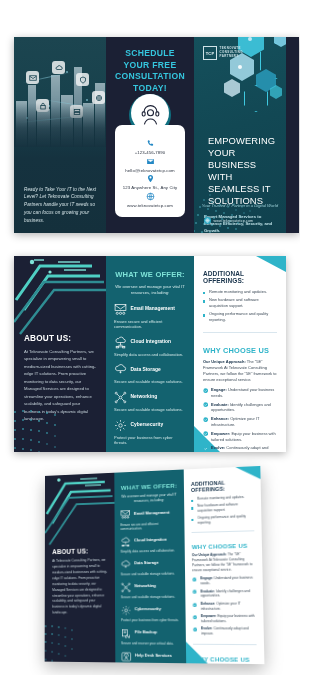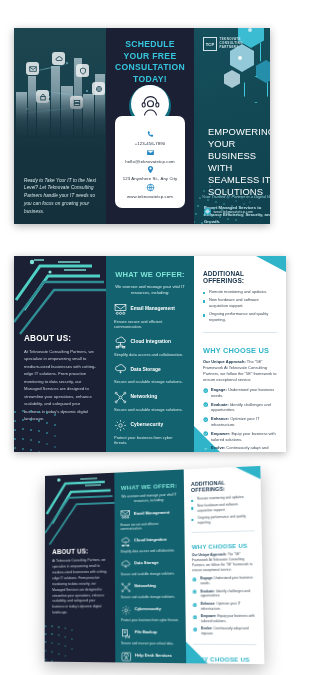--- a/index.html
+++ b/index.html
@@ -7,21 +7,21 @@
     width:300px;height:675px;background:#ffffff;overflow:hidden;
     font-family:"Liberation Sans",sans-serif;position:relative;
   }
   .stage{position:absolute;inset:0;}
 
   
   .spread{position:absolute;box-shadow:0 2px 8px rgba(0,0,0,.30);overflow:hidden;}
   .panel{position:absolute;top:0;bottom:0;overflow:hidden;}
 
   
-  #outside{left:14px;top:28px;width:256px;height:196px;background:#1b2034;}
+  #outside{left:14px;top:37px;width:285px;height:196px;background:#1b2034;}
   
   #p-back{left:0;width:92px;background:
       linear-gradient(180deg,#1c4550 0%,#17414c 38%,#15323f 62%,#14303c 100%);}
   .city{position:absolute;left:0;right:0;top:6px;height:104px;overflow:hidden;opacity:.92;}
   .bld{position:absolute;bottom:0;background:linear-gradient(180deg,#cfe0e8,#5d7f90);opacity:.72;}
   .citymask{position:absolute;left:0;right:0;bottom:-2px;height:46px;
     background:linear-gradient(180deg,rgba(21,52,64,0) 0%,rgba(21,50,63,.75) 55%,#15323f 100%);}
   .netdot{position:absolute;width:2px;height:2px;border-radius:50%;background:#8fd4e4;opacity:.75;}
   .netline{position:absolute;height:1px;background:linear-gradient(90deg,rgba(143,212,228,0),rgba(143,212,228,.55),rgba(143,212,228,0));}
   .hudicon{position:absolute;width:13px;height:13px;border-radius:3px;background:rgba(255,255,255,.86);

